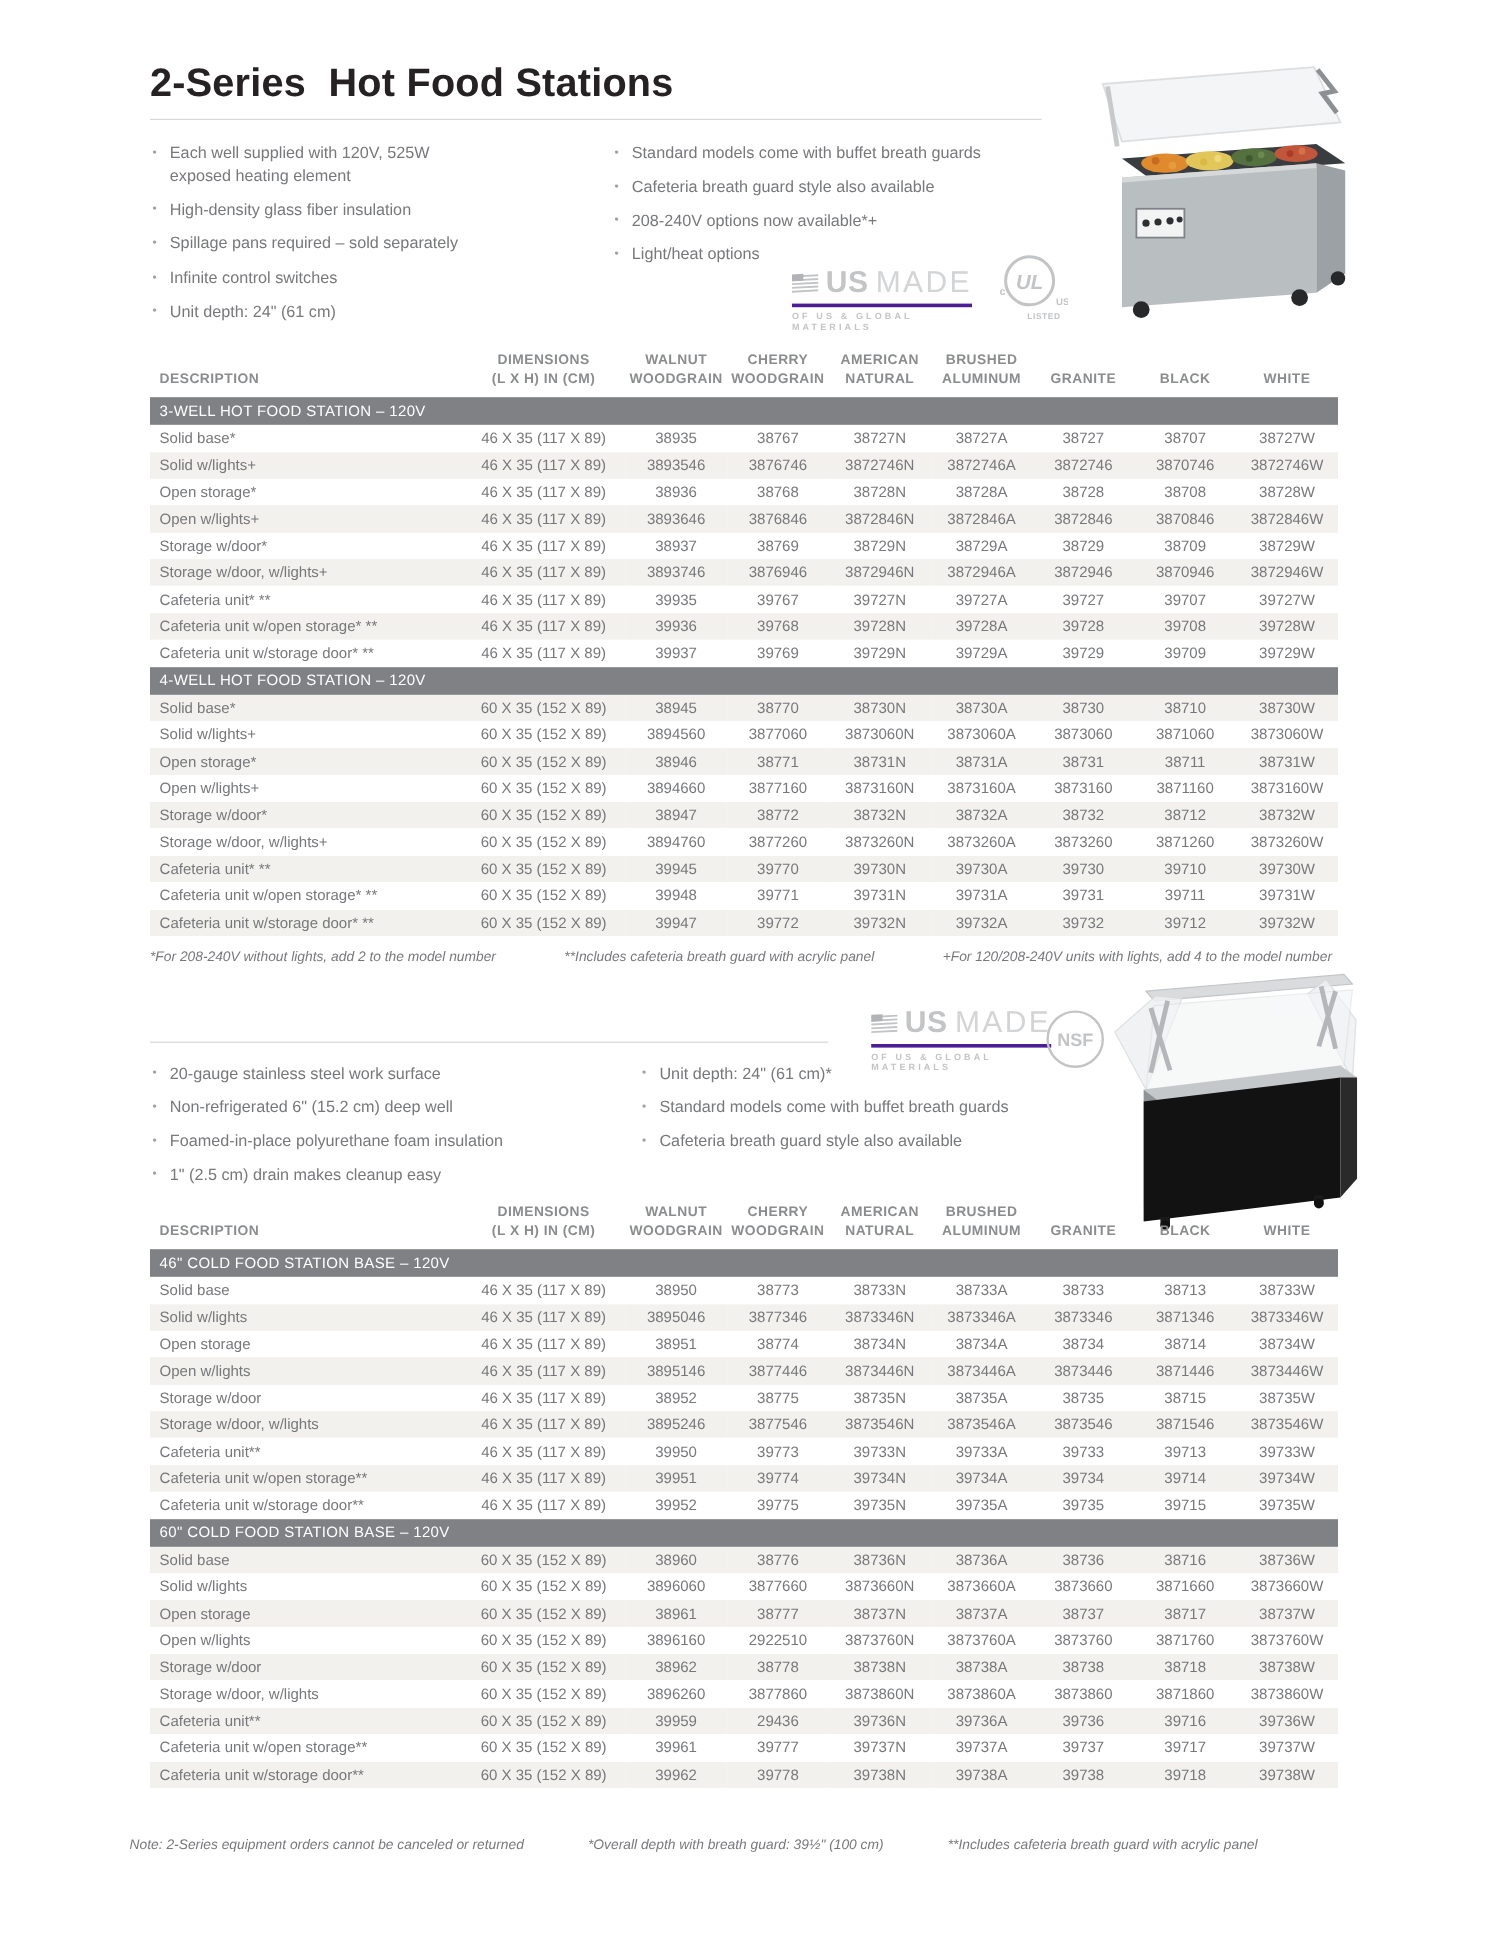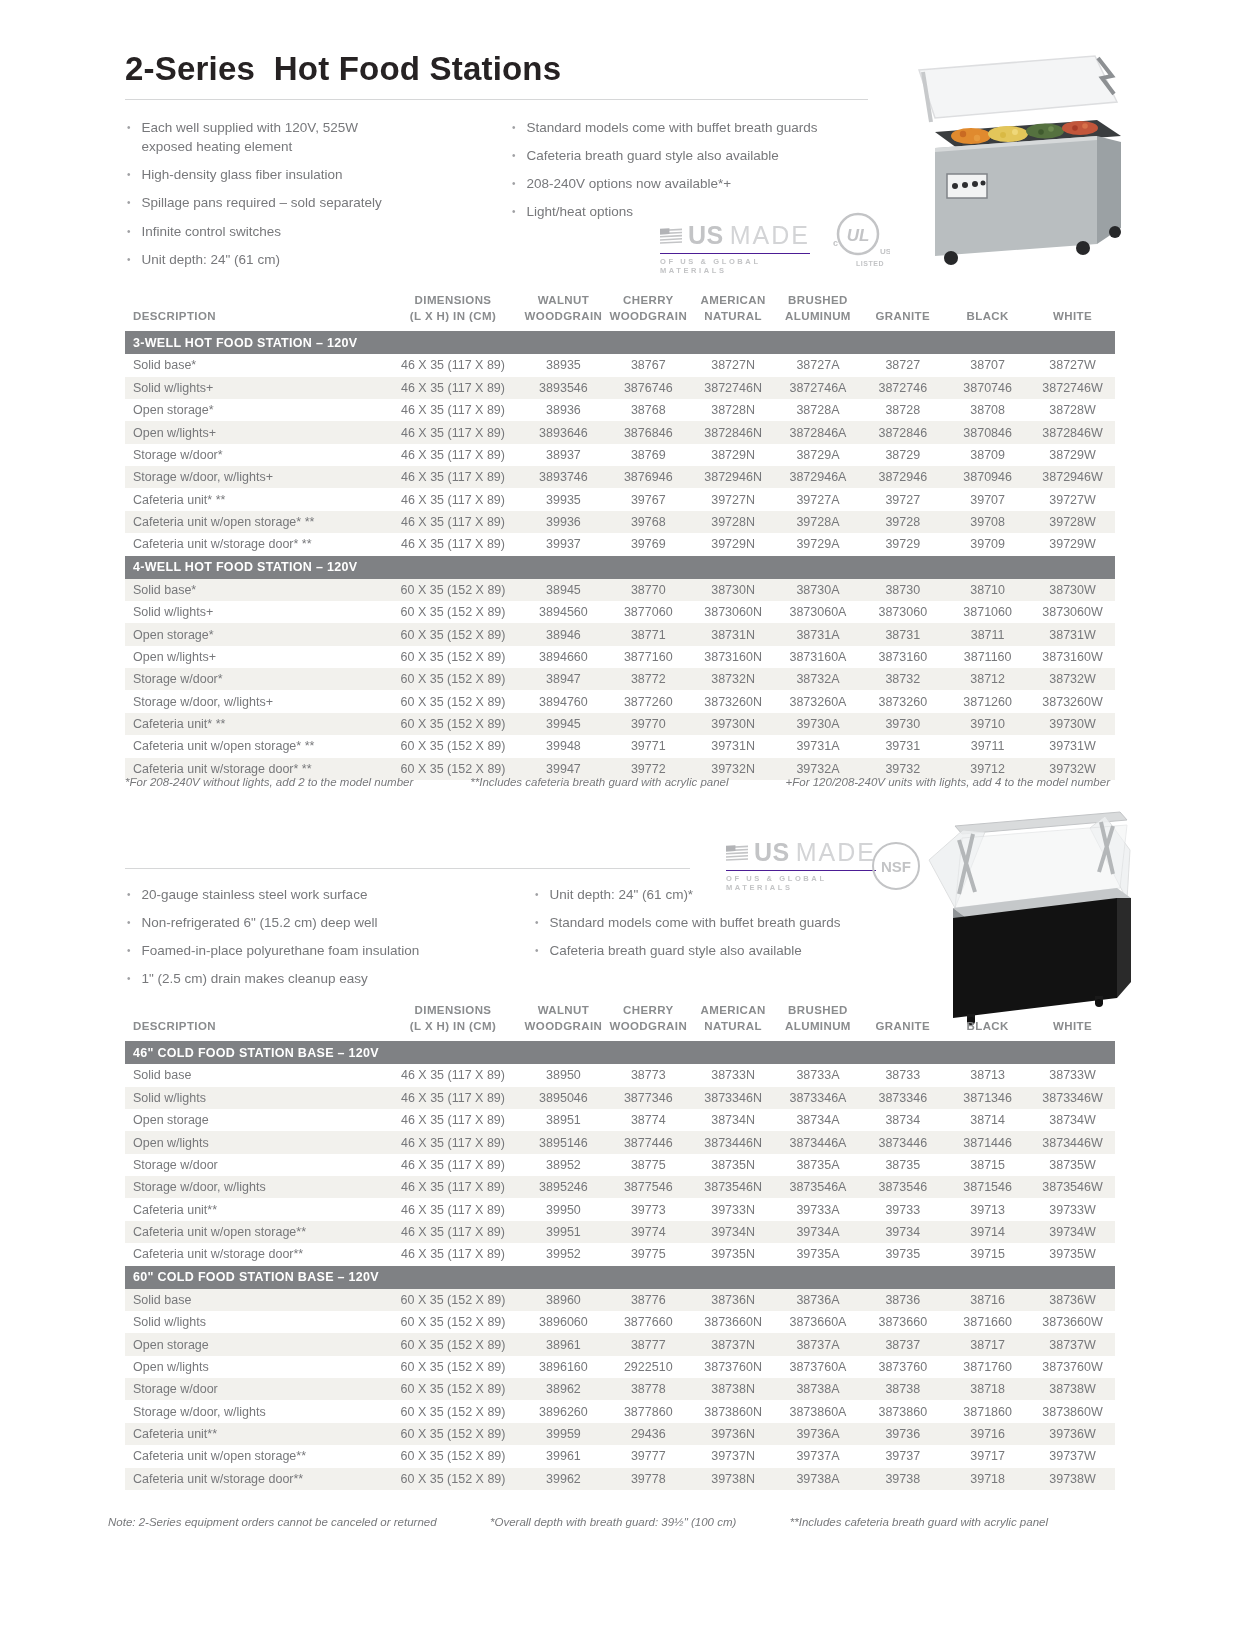--- a/index.html
+++ b/index.html
@@ -17,35 +17,35 @@
   .tablewrap{position:absolute;}
   table.spec{border-collapse:collapse;table-layout:fixed;width:100%;}
   .spec th{font-size:11.5px;font-weight:700;color:#8a8c8e;letter-spacing:.4px;vertical-align:bottom;
            padding:0 2px 7px 2px;white-space:pre-line;text-align:center;line-height:1.4;}
   .spec th.col-desc{text-align:left;padding-left:8px;}
   .spec th:nth-child(1){width:250px;}
   .spec th:nth-child(2){width:132px;}
   .spec td{font-size:12.5px;color:#77787b;padding:4.2px 2px;text-align:center;overflow:hidden;}
   .spec td.col-desc{text-align:left;padding-left:8px;}
   .spec tr.stripe td{background:#f2f1ed;}
-  .spec tr.section-bar td{background:#7f8184;color:#ffffff;font-weight:700;font-size:12.5px;
+  .spec tr.section-bar td{background:#7f8184;color:#ffffff;font-weight:400;font-size:12.5px;
            text-align:left;padding:4.5px 8px;letter-spacing:.3px;}
 
   .footnotes{position:absolute;display:flex;justify-content:space-between;font-size:11.5px;
            font-style:italic;color:#77787b;}
-  .footnotes span{white-space:nowrap;}
+  .footnotes span{white-space:nowrap;margin-top:16px;}
 
   .pagenum{position:absolute;font-size:10px;font-weight:700;color:#0c4a6e;}
 
   .badge{position:absolute;}
   .usmade{display:flex;flex-direction:column;}
   .usmade-row{display:flex;align-items:center;gap:6px;}
   .usmade-us{font-size:25px;font-weight:800;color:#c3c4c6;letter-spacing:.5px;}
   .usmade-made{font-size:25px;font-weight:300;color:#d3d4d6;letter-spacing:2px;}
-  .usmade-sub{font-size:7.5px;letter-spacing:2.6px;color:#c3c4c6;margin-top:3px;font-weight:700;border-top:1px solid #4c1d95;padding-top:3px;}
+  .usmade-sub{font-size:7.5px;letter-spacing:2.6px;color:#c3c4c6;margin-top:3px;font-weight:700;border-top:3px solid #4c1d95;padding-top:3px;}
 
   .photo{position:absolute;}
 </style>
 </head>
 <body>
 
 <div class="page">
 
   <div class="title" style="left:125px;top:50px;">2-Series  Hot Food Stations</div>
   <div class="rule" style="left:125px;top:99px;width:743px;"></div>

